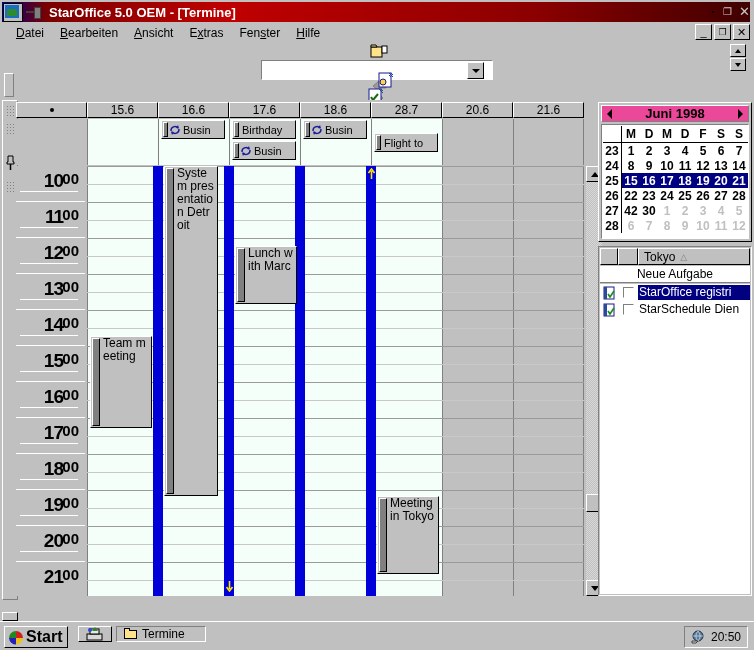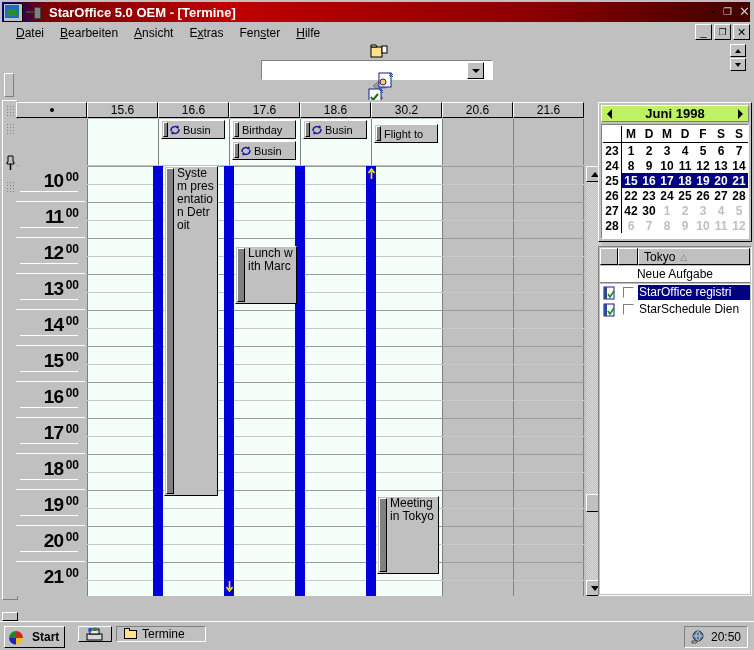--- a/index.html
+++ b/index.html
@@ -97,21 +97,21 @@
      border-top:1px solid #fff;border-left:1px solid #fff;border-right:1px solid #000;border-bottom:1px solid #000;box-sizing:border-box;}
   .adev .rec{flex:none;width:12px;height:12px;margin-left:1px;position:relative;}
   .adev .txt{font-size:11px;margin-left:2px;white-space:nowrap;}
 
   
   .grid{position:absolute;left:0;top:66px;width:568px;height:430px;overflow:hidden;background:#c0c0c0;}
   .timecol{position:absolute;left:0;top:0;width:71px;height:430px;background:#c0c0c0;z-index:3;}
   .trow{position:absolute;left:0;width:69px;height:36px;border-bottom:1px solid #fff;box-sizing:border-box;}
   .tlabel{position:absolute;right:8px;top:5px;font-size:19px;font-weight:bold;letter-spacing:-1px;
      font-family:"Liberation Sans",sans-serif;}
-  .tmin{position:absolute;top:3px;font-size:12px;font-weight:bold;padding-left:19px;}
+  .tmin{position:absolute;top:3px;font-size:15px;font-weight:bold;padding-left:19px;}
   .halfline{position:absolute;left:4px;width:58px;height:1px;background:#fff;}
 
   .gridbody{position:absolute;left:71px;top:0;width:497px;height:430px;}
   .gcol{position:absolute;top:0;width:71px;height:430px;box-sizing:border-box;
      border-left:1px solid #808080;background:#c0c0c0;}
   .gcol.act{background:#f5fffa;}
   .gline{position:absolute;left:0;right:0;height:1px;background:#c8c8c8;}
   .gline.hour{background:#9a9a9a;}
   .bluebar{position:absolute;top:0;width:10px;height:430px;background:#0000d8;z-index:2;}
   .arrow-up,.arrow-dn{position:absolute;left:2px;width:7px;height:11px;}
@@ -134,21 +134,21 @@
      border-top:1px solid #fff;border-left:1px solid #fff;border-right:1px solid #000;border-bottom:1px solid #000;box-sizing:border-box;}
   .sbbtn:after{content:"";position:absolute;left:4px;top:5px;border-left:4px solid transparent;border-right:4px solid transparent;}
   .sbbtn.up:after{border-bottom:5px solid #000;}
   .sbbtn.dn:after{border-top:5px solid #000;}
   .sbthumb{position:absolute;left:0;width:16px;height:18px;background:#c0c0c0;
      border-top:1px solid #fff;border-left:1px solid #fff;border-right:1px solid #000;border-bottom:1px solid #000;box-sizing:border-box;}
 
   
   .minical{position:absolute;left:0;top:2px;width:154px;height:140px;background:#c0c0c0;
      border-top:1px solid #fff;border-left:1px solid #fff;border-right:1px solid #000;border-bottom:1px solid #000;box-sizing:border-box;}
-  .mc-head{position:absolute;left:2px;top:2px;right:2px;height:17px;background:#bef264;display:flex;align-items:center;
+  .mc-head{position:absolute;left:2px;top:2px;right:2px;height:17px;background:#ec4899;display:flex;align-items:center;
      border-top:1px solid #fff;border-left:1px solid #fff;border-right:1px solid #808080;border-bottom:1px solid #808080;box-sizing:border-box;}
   .mc-nav{width:15px;height:15px;position:relative;flex:none;}
   .mc-nav.prev:after{content:"";position:absolute;left:5px;top:3px;border-top:5px solid transparent;border-bottom:5px solid transparent;border-right:5px solid #000;}
   .mc-nav.next:after{content:"";position:absolute;left:5px;top:3px;border-top:5px solid transparent;border-bottom:5px solid transparent;border-left:5px solid #000;}
   .mc-month{flex:1;text-align:center;font-size:13px;font-weight:bold;}
   .mc-body{position:absolute;left:2px;top:21px;right:2px;bottom:2px;background:#fff;
      border-top:1px solid #808080;border-left:1px solid #808080;border-right:1px solid #fff;border-bottom:1px solid #fff;box-sizing:border-box;}
   .mc-table{border-collapse:collapse;margin:1px 0 0 1px;}
   .mc-table td{width:18px;height:15px;text-align:center;font-size:12px;font-weight:bold;padding:0;
      font-family:"Liberation Sans",sans-serif;}
@@ -183,21 +183,21 @@
   .tk-title{flex:1;font-size:12px;white-space:nowrap;overflow:hidden;padding-left:1px;height:15px;line-height:15px;}
 
   
   .statusbar{position:absolute;left:2px;top:612px;width:748px;height:10px;background:#c0c0c0;}
   .sbox{position:absolute;left:0;top:0;width:16px;height:9px;background:#c0c0c0;
      border-top:1px solid #fff;border-left:1px solid #fff;border-right:1px solid #000;border-bottom:1px solid #000;box-sizing:border-box;}
   .taskbar{position:absolute;left:0;top:621px;width:754px;height:29px;background:#c0c0c0;
      border-top:1px solid #fff;box-sizing:border-box;}
   .startbtn{position:absolute;left:4px;top:4px;height:22px;background:#c0c0c0;display:flex;align-items:center;padding:0 5px 0 3px;
      border-top:1px solid #fff;border-left:1px solid #fff;border-right:1px solid #000;border-bottom:1px solid #000;box-sizing:border-box;}
-  .startbtn span{font-size:12px;font-weight:bold;margin-left:8px;}
+  .startbtn span{font-size:16px;font-weight:bold;margin-left:2px;}
   .tbapp{position:absolute;top:4px;height:16px;background:#c0c0c0;display:flex;align-items:center;padding:0 6px 0 3px;
      border-top:1px solid #fff;border-left:1px solid #fff;border-right:1px solid #000;border-bottom:1px solid #000;box-sizing:border-box;}
   .tbapp.pressed{border-top:1px solid #808080;border-left:1px solid #808080;border-right:1px solid #fff;border-bottom:1px solid #fff;}
   .tbapp span{font-size:12px;margin-left:4px;}
   .tray{position:absolute;right:6px;top:4px;height:22px;background:#c0c0c0;display:flex;align-items:center;padding:0 6px;
      border-top:1px solid #808080;border-left:1px solid #808080;border-right:1px solid #fff;border-bottom:1px solid #fff;box-sizing:border-box;}
   .tray span{font-size:12px;margin-left:4px;}
   .folder{width:14px;height:12px;position:relative;flex:none;}
   .folder:before{content:"";position:absolute;left:0;top:2px;width:13px;height:9px;background:#ffe28a;border:1px solid #000;box-sizing:border-box;}
   .folder:after{content:"";position:absolute;left:0;top:0px;width:6px;height:3px;background:#ffe28a;border:1px solid #000;border-bottom:0;box-sizing:border-box;}
@@ -492,21 +492,21 @@
     <div class="calpanel">
 
       <div class="dayhdr">
         <div class="dh-cell dh-corner">
           <span class="dh-dot"></span>
         </div>
         <div class="dh-cell dh-day">15.6</div>
         <div class="dh-cell dh-day">16.6</div>
         <div class="dh-cell dh-day">17.6</div>
         <div class="dh-cell dh-day">18.6</div>
-        <div class="dh-cell dh-day">30.2</div>
+        <div class="dh-cell dh-day">28.7</div>
         <div class="dh-cell dh-day">20.6</div>
         <div class="dh-cell dh-day">21.6</div>
       </div>
 
       <div class="allday">
         <div class="ad-gut"></div>
 
         <div class="ad-col act"></div>
 
         <div class="ad-col act">
@@ -552,21 +552,21 @@
                 <path d="M10 5 a4 4 0 0 1 -7 3" fill="none" stroke="#1a1a9a" stroke-width="1.4"></path>
                 <path d="M9 1 L10 4.5 L7 4 Z" fill="#1a1a9a"></path>
                 <path d="M3 11 L2 7.5 L5 8 Z" fill="#1a1a9a"></path>
               </svg>
             </div>
             <span class="txt">Busin</span>
           </div>
         </div>
 
         <div class="ad-col act">
-          <div class="adev" style="top:5px">
+          <div class="adev" style="top:14px">
             <div class="bar"></div>
             <span class="txt" style="margin-left:3px">Flight to</span>
           </div>
         </div>
 
         <div class="ad-col"></div>
         <div class="ad-col last"></div>
       </div>
 
       <div class="grid">
@@ -675,20 +675,24 @@
               <path d="M3.5 0 L3.5 8 M0.5 6 L3.5 10 L6.5 6" stroke="#ffe400" stroke-width="1.6" fill="none"></path>
             </svg>
           </div>
           <div class="bluebar" style="left:208px"></div>
           <div class="bluebar" style="left:279px">
             <svg class="arrow-up" style="top:2px" width="7" height="11" viewBox="0 0 7 11">
               <path d="M3.5 11 L3.5 3 M0.5 5 L3.5 1 L6.5 5" stroke="#ffe400" stroke-width="1.6" fill="none"></path>
             </svg>
           </div>
 
+          <div class="ev" style="left:3px;top:170px;width:62px;height:92px">
+            <div class="sbar"></div>
+            <div class="etxt">Team meeting</div>
+          </div>
           <div class="ev" style="left:77px;top:0px;width:54px;height:330px">
             <div class="sbar"></div>
             <div class="etxt">System presentation Detroit</div>
           </div>
           <div class="ev" style="left:148px;top:80px;width:62px;height:58px">
             <div class="sbar"></div>
             <div class="etxt">Lunch with Marc</div>
           </div>
           <div class="ev" style="left:290px;top:330px;width:62px;height:78px">
             <div class="sbar"></div>

